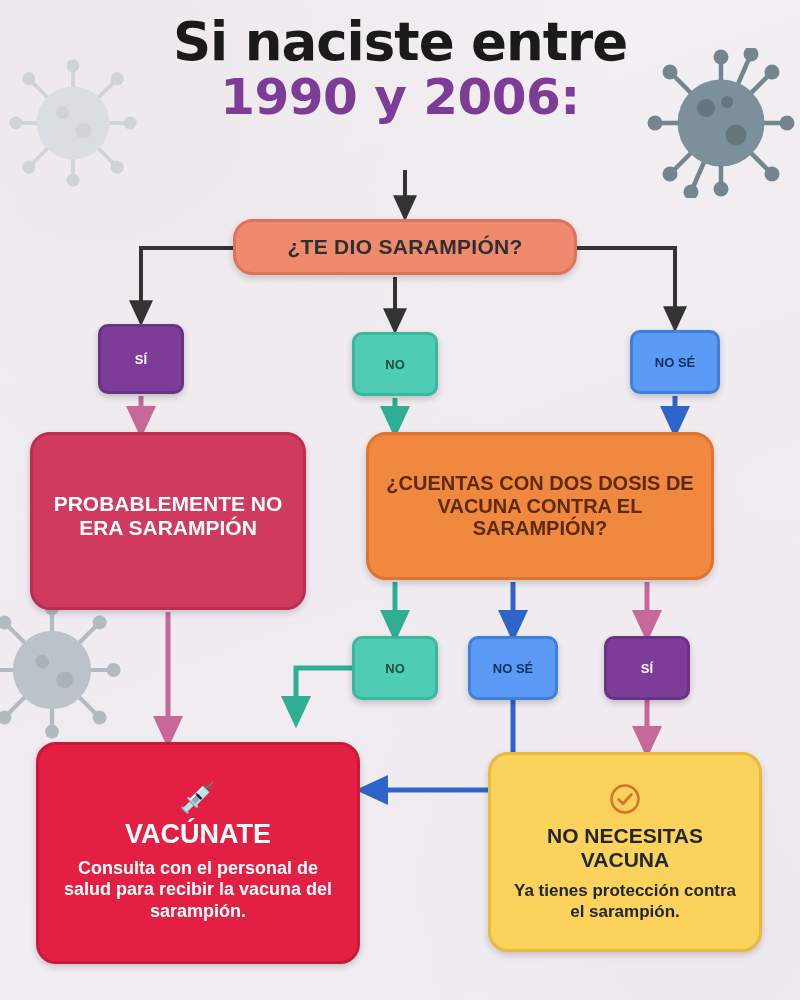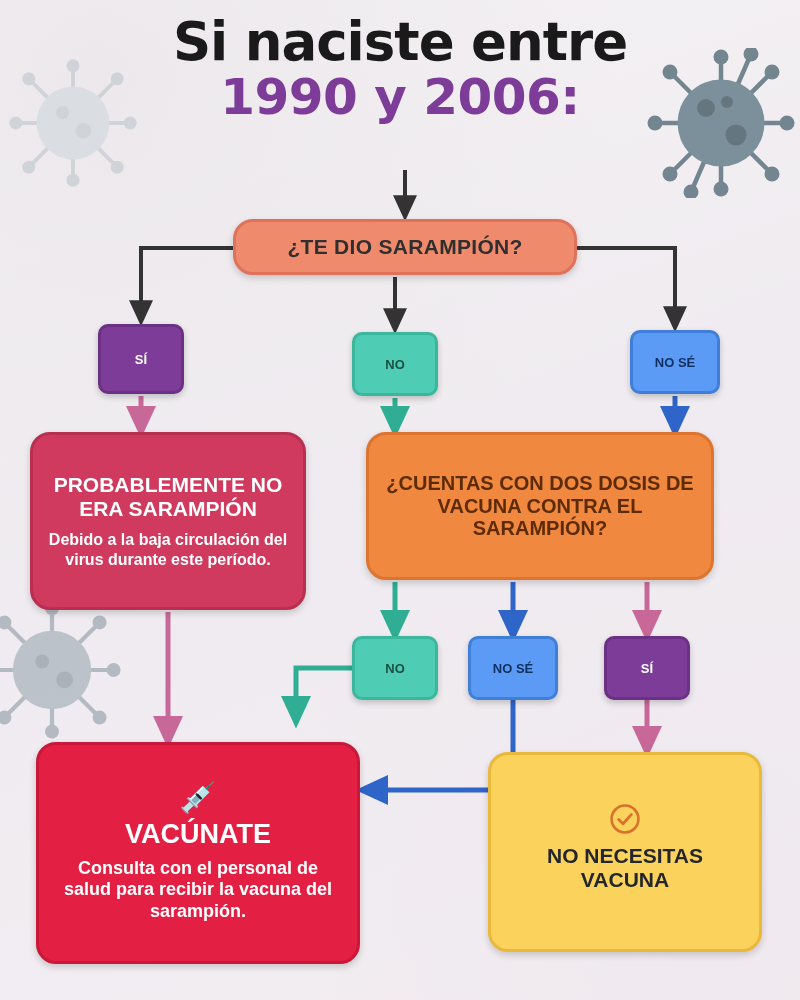--- a/index.html
+++ b/index.html
@@ -257,21 +257,20 @@
   </div>
   <div class="chip" id="chip-no1">
     <span>NO</span>
   </div>
   <div class="chip" id="chip-nose1">
     <span>NO SÉ</span>
   </div>
 
   <div class="node" id="box-prob">
     <div class="hd">PROBABLEMENTE NO ERA SARAMPIÓN</div>
-    <div class="sb">Debido a la baja circulación del virus durante este período.</div>
   </div>
 
   <div class="node" id="q2">
     <div class="hd">¿CUENTAS CON DOS DOSIS DE VACUNA CONTRA EL SARAMPIÓN?</div>
   </div>
 
   <div class="chip" id="chip-no2">
     <span>NO</span>
   </div>
   <div class="chip" id="chip-nose2">
@@ -286,15 +285,16 @@
     <div class="hd">VACÚNATE</div>
     <div class="sb">Consulta con el personal de salud para recibir la vacuna del sarampión.</div>
   </div>
 
   <div class="node" id="box-nonec">
     <svg class="check-icon" viewBox="0 0 24 24">
       <circle cx="12" cy="12" r="9.5" fill="none" stroke="#d7722c" stroke-width="1.8"></circle>
       <path d="M7.5 12.3 L10.6 15.3 L16.4 8.9" fill="none" stroke="#d7722c" stroke-width="2" stroke-linecap="round" stroke-linejoin="round"></path>
     </svg>
     <div class="hd">NO NECESITAS VACUNA</div>
+    <div class="sb">Ya tienes protección contra el sarampión.</div>
   </div>
 
 </div>
 
 </body></html>

